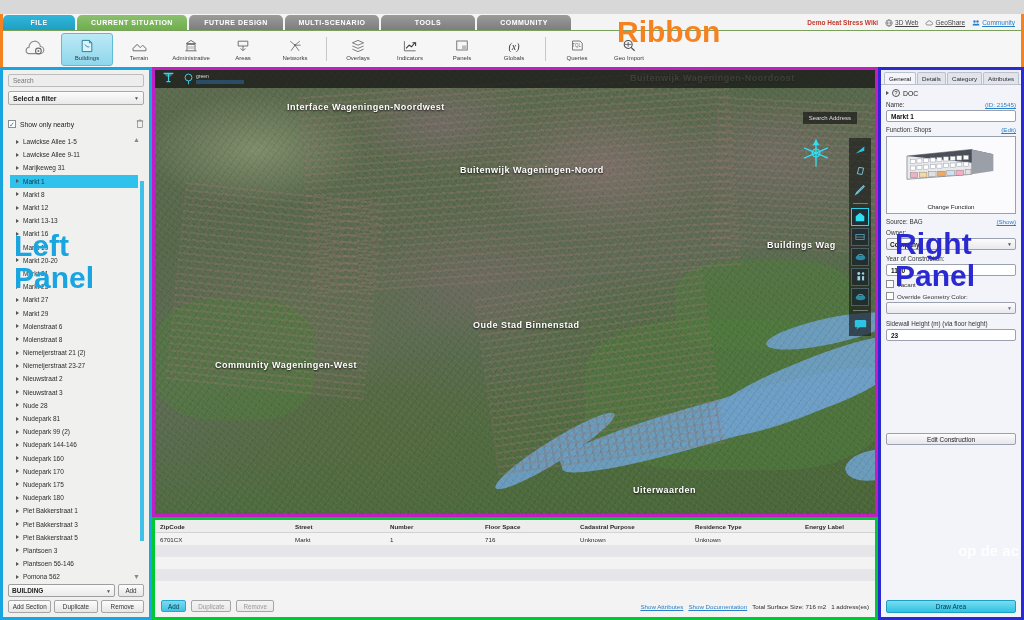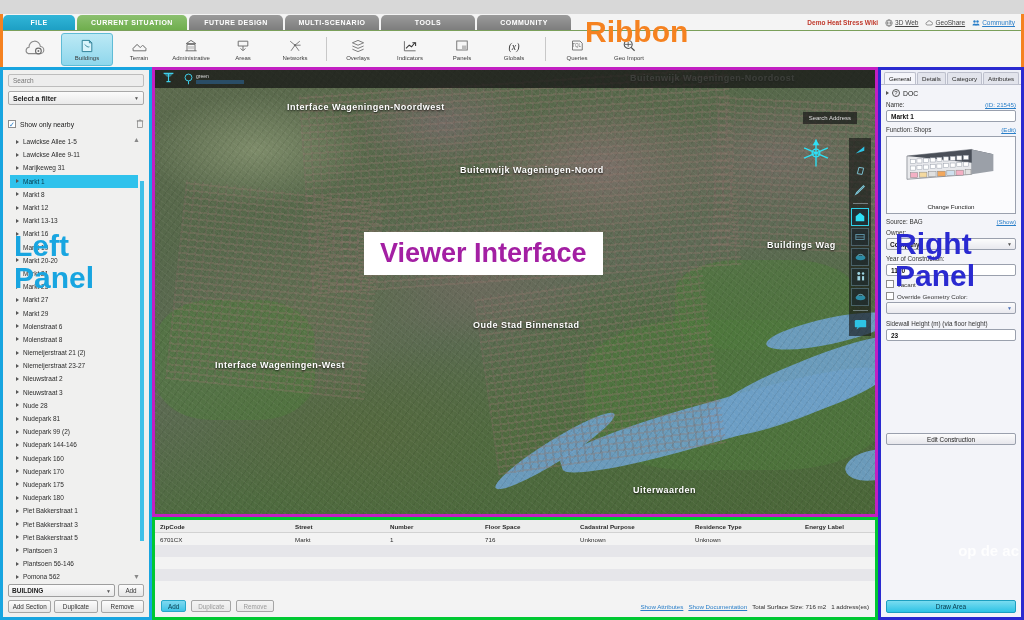--- a/index.html
+++ b/index.html
@@ -68,21 +68,21 @@
   .rib-item.sel {
     background: linear-gradient(#bce9f5, #8fd7ec);
     border: 1px solid #5fbcd6; border-radius: 3px;
     height: 33px;
   }
   .rib-sep { width: 1px; height: 24px; background: #c8c8c8; margin: 0 5px; }
   .rib-icon { height: 17px; display: flex; align-items: center; justify-content: center; }
 
   
   .anno { position: absolute; font-weight: bold; pointer-events: none; z-index: 60; }
-  .anno-ribbon { left: 585px; top: 15px; font-size: 30px; color: #f58220; }
+  .anno-ribbon { left: 617px; top: 15px; font-size: 30px; color: #f58220; }
   .anno-left { left: 14px; top: 230px; font-size: 30px; color: #18a5e0; line-height: 1.05; }
   .anno-right { left: 895px; top: 228px; font-size: 30px; color: #2a2ad0; line-height: 1.05; }
   .anno-viewer {
     left: 364px; top: 232px; font-size: 27px; color: #a31fa3;
     background: #fff; padding: 6px 16px;
   }
   .anno-bottom { left: 400px; top: 537px; font-size: 27px; color: #00c832; }
 
   
   .left-panel {
@@ -680,21 +680,21 @@
       <div class="river r5"></div>
       <div class="urban u1"></div>
       <div class="urban u2"></div>
       <div class="urban u3"></div>
       <div class="urban u4"></div>
       <div class="map-noise"></div>
       <div id="map-labels">
           <div class="maplabel" style="left: 475px; top: 3px; opacity: 0.45;">Buitenwijk Wageningen-Noordoost</div>
           <div class="maplabel" style="left: 132px; top: 32px;">Interface Wageningen-Noordwest</div>
           <div class="maplabel" style="left: 305px; top: 95px;">Buitenwijk Wageningen-Noord</div>
-          <div class="maplabel" style="left: 60px; top: 290px;">Interface Wageningen-West</div>
+          <div class="maplabel" style="left: 60px; top: 290px;">Community Wageningen-West</div>
           <div class="maplabel" style="left: 318px; top: 250px;">Oude Stad Binnenstad</div>
           <div class="maplabel" style="left: 612px; top: 170px;">Buildings Wag</div>
           <div class="maplabel" style="left: 478px; top: 415px;">Uiterwaarden</div>
         </div>
     </div>
 
     <div class="viewer-topbar">
       <span>
         <svg width="13" height="13" viewBox="0 0 16 16">
             <path d="M2 3h12M8 3v10M5.5 13h5" stroke="#3fd0ec" stroke-width="1.4" fill="none"></path>
@@ -933,15 +933,14 @@
 
   <div class="anno anno-ribbon">Ribbon</div>
   <div class="anno anno-left">
     <div>Left</div>
     <div>Panel</div>
   </div>
   <div class="anno anno-right">
     <div>Right</div>
     <div>Panel</div>
   </div>
-  <div class="anno anno-viewer">Viewer Interface</div>
 
 </div>
 
 </body></html>

